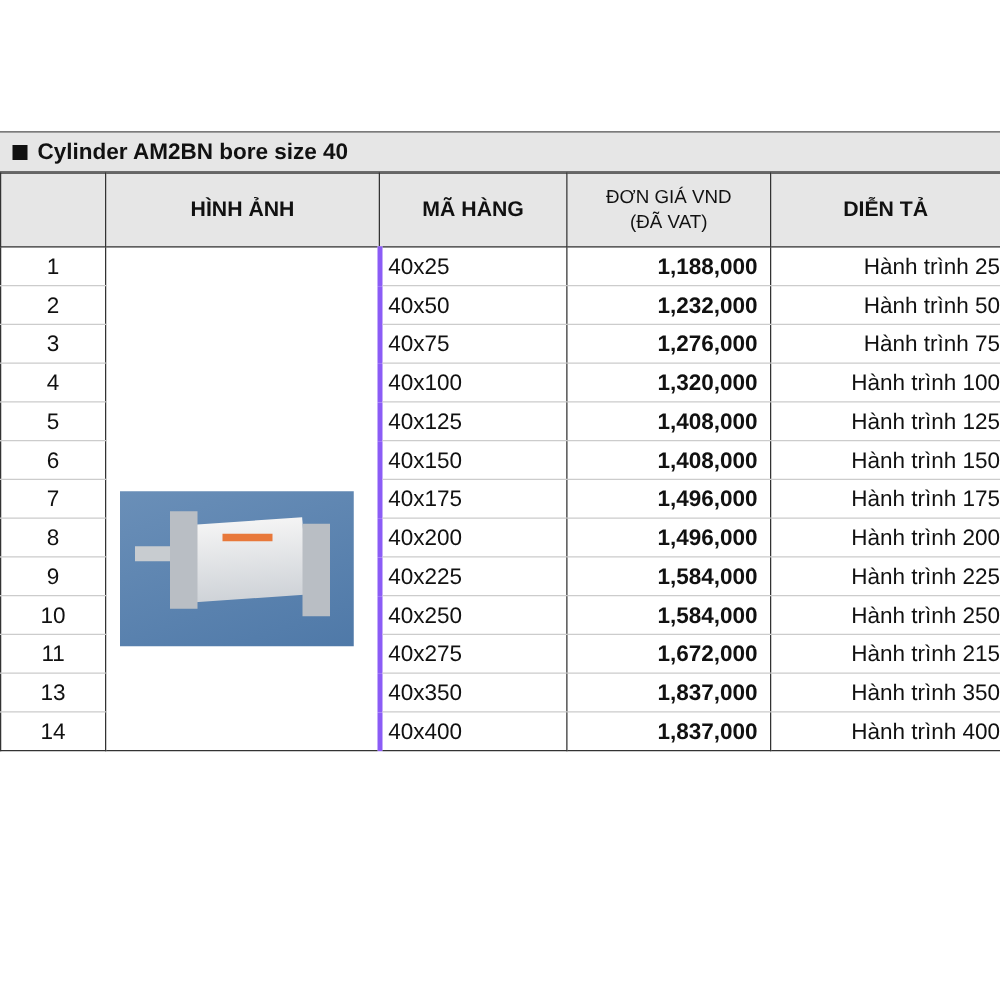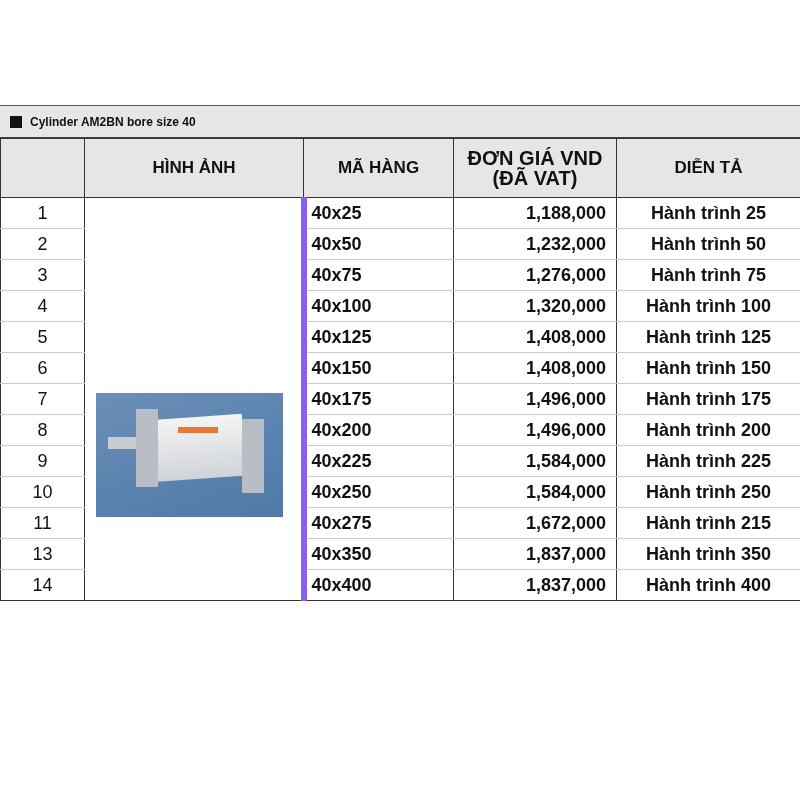--- a/index.html
+++ b/index.html
@@ -1,26 +1,26 @@
 <!DOCTYPE html>
 <html><head>
 <meta charset="utf-8">
 <style>
   body { margin:0; width:800px; height:800px; background:#fff; position:relative; font-family:"Liberation Sans", sans-serif; overflow:hidden; }
   .wrap { position:absolute; left:0; top:105px; width:800px; }
-  .titlebar { height:31px; background:#e6e6e6; border-top:1px solid #555; border-bottom:1px solid #444; display:flex; align-items:center; font-weight:bold; font-size:12px; color:#111; padding-left:10px; }
+  .titlebar { height:31px; background:#e6e6e6; border-top:1px solid #555; border-bottom:1px solid #444; display:flex; align-items:center; font-weight:bold; font-size:18px; color:#111; padding-left:10px; }
   .titlebar .sq { display:inline-block; width:12px; height:12px; background:#111; margin-right:8px; }
   table { border-collapse:collapse; width:800px; table-layout:fixed; }
   th { background:#e6e6e6; font-weight:bold; color:#111; border:1px solid #333; height:56px; font-size:17px; }
-  th.price { font-size:20px; font-weight:bold; line-height:20px; }
+  th.price { font-size:15px; font-weight:normal; line-height:20px; }
   td { border-left:1px solid #333; border-right:1px solid #333; border-bottom:1px solid #ccc; height:30px; font-size:18px; color:#111; padding:0; }
   td.num { text-align:center; }
-  td.code { font-weight:bold; padding-left:5px; border-left:6px solid #8b5cf6; }
+  td.code { font-weight:normal; padding-left:5px; border-left:4px solid #8b5cf6; }
   td.price { font-weight:bold; text-align:right; padding-right:10px; }
-  td.desc { text-align:center;font-weight:bold; }
+  td.desc { text-align:right; }
   td.img { border-bottom:none; }
   tr:last-child td { border-bottom:1px solid #333; }
   .cyl { position:absolute; left:96px; top:393px; width:187px; height:124px; background:linear-gradient(160deg,#6a8fb8,#4f79a8); }
   .cyl .body { position:absolute; left:52px; top:24px; width:96px; height:62px; background:linear-gradient(#f4f4f4,#cfd3d8); transform:rotate(-4deg); }
   .cyl .cap1 { position:absolute; left:40px; top:16px; width:22px; height:78px; background:#b9bec4; }
   .cyl .cap2 { position:absolute; left:146px; top:26px; width:22px; height:74px; background:#b9bec4; }
   .cyl .rod { position:absolute; left:12px; top:44px; width:30px; height:12px; background:#c8ccd0; }
   .cyl .label { position:absolute; left:82px; top:34px; width:40px; height:6px; background:#e8783a; }
 </style>
 </head>

